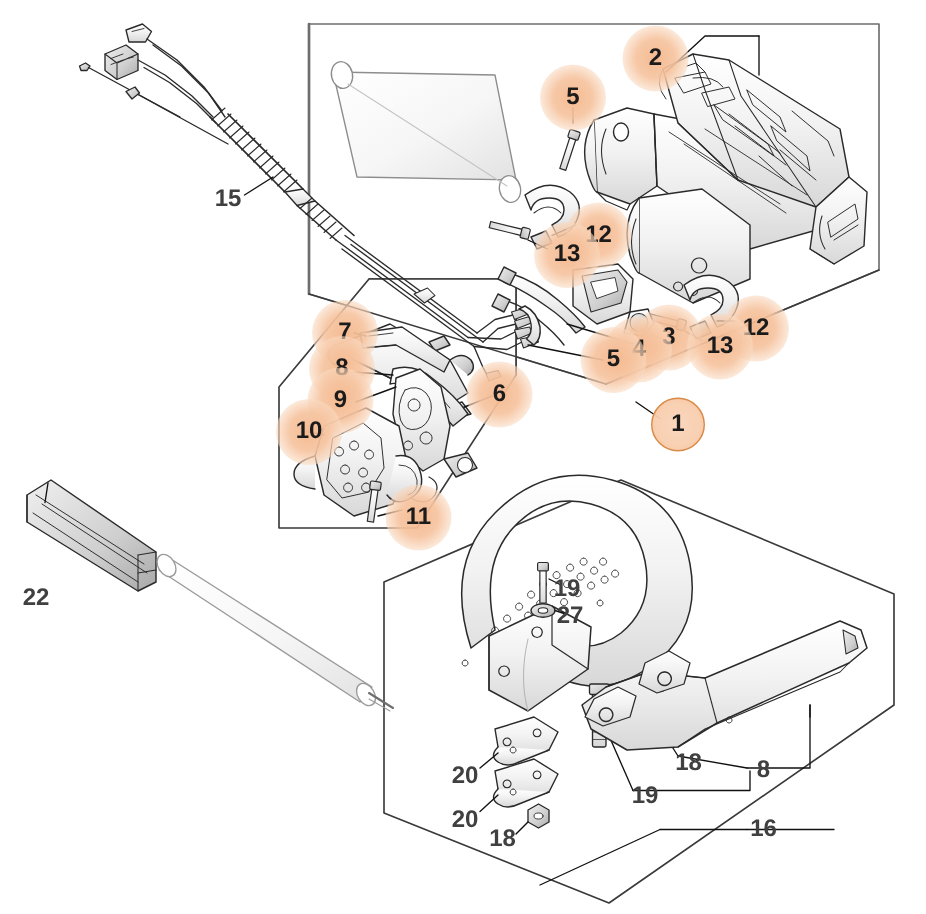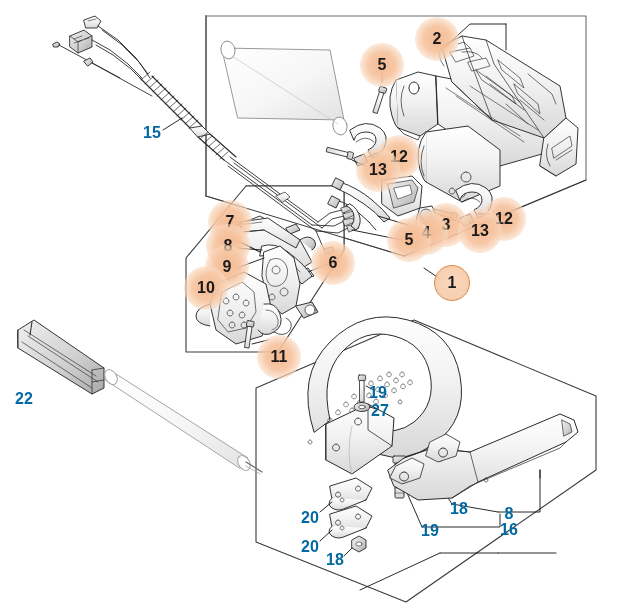--- a/index.html
+++ b/index.html
@@ -27,21 +27,21 @@
     background:radial-gradient(circle at 50% 50%,
         rgba(249,213,186,0.95) 0%,
         rgba(248,205,173,0.95) 62%,
         rgba(246,198,163,0.95) 78%,
         rgba(255,255,255,0) 100%);
     border:1.6px solid #d98a47;width:36px;height:36px;
     margin-left:-18px;margin-top:-18px;box-sizing:border-box;
   }
   
   .lbl{
-    position:absolute;color:#0369a1;font-size:16px;font-weight:bold;line-height:1;
+    position:absolute;color:#404040;font-size:16px;font-weight:bold;line-height:1;
     transform:translate(-50%,-50%);user-select:none;white-space:nowrap;
   }
 </style>
 </head>
 <body>
 
 <div id="stage">
 
   <svg id="art" viewBox="0 0 617 609">
     <defs>
@@ -510,21 +510,21 @@
       </div>
       <div class="badge" style="left: 228px; top: 246px;">
         <span>8</span>
       </div>
       <div class="badge" style="left: 227px; top: 267px;">
         <span>9</span>
       </div>
       <div class="badge" style="left: 206px; top: 288px;">
         <span>10</span>
       </div>
-      <div class="badge" style="left: 279px; top: 357px;">
+      <div class="badge" style="left: 279px; top: 345px;">
         <span>11</span>
       </div>
       <div class="badge" style="left: 399px; top: 157px;">
         <span>12</span>
       </div>
       <div class="badge" style="left: 378px; top: 170px;">
         <span>13</span>
       </div>
       <div class="badge" style="left: 504px; top: 219px;">
         <span>12</span>
@@ -540,16 +540,16 @@
       <div class="lbl" style="left: 152px; top: 133px;">15</div>
       <div class="lbl" style="left: 24px; top: 399px;">22</div>
       <div class="lbl" style="left: 378px; top: 393px;">19</div>
       <div class="lbl" style="left: 380px; top: 411px;">27</div>
       <div class="lbl" style="left: 310px; top: 518px;">20</div>
       <div class="lbl" style="left: 310px; top: 547px;">20</div>
       <div class="lbl" style="left: 335px; top: 560px;">18</div>
       <div class="lbl" style="left: 459px; top: 509px;">18</div>
       <div class="lbl" style="left: 430px; top: 531px;">19</div>
       <div class="lbl" style="left: 509px; top: 514px;">8</div>
-      <div class="lbl" style="left: 509px; top: 530px;">16</div>
+      <div class="lbl" style="left: 509px; top: 553px;">16</div>
     </div>
 
 </div>
 
 </body></html>

